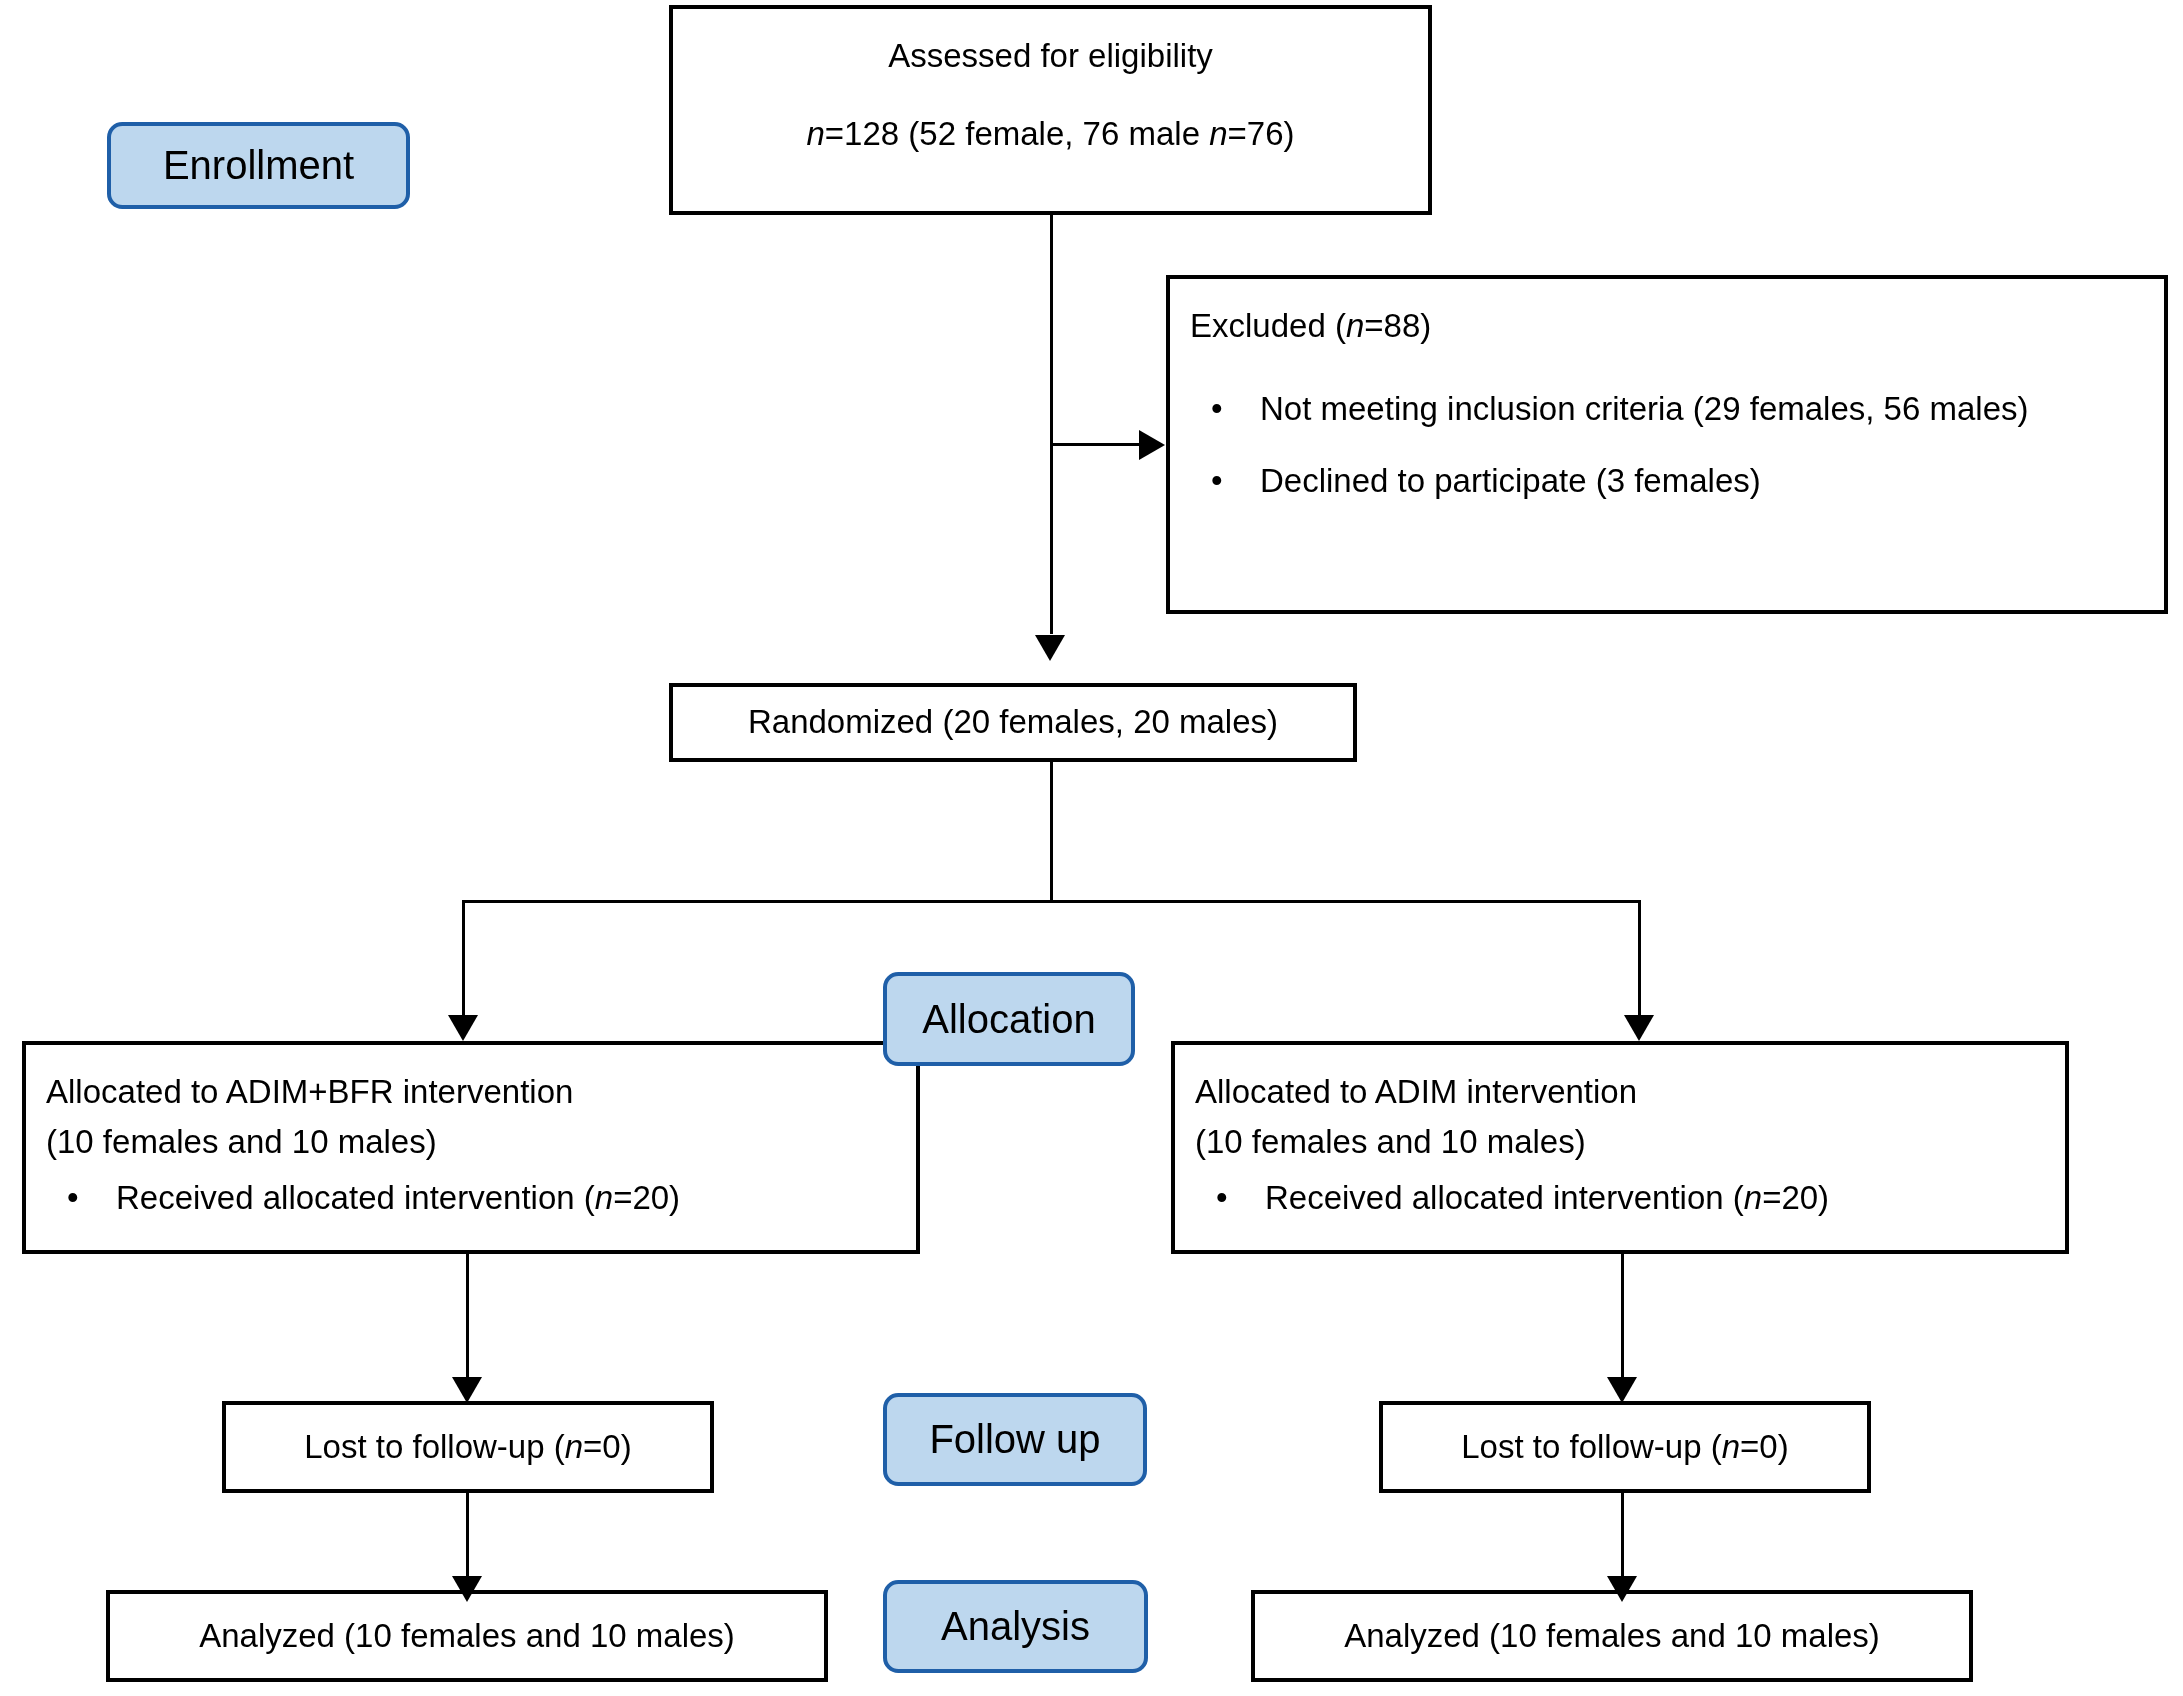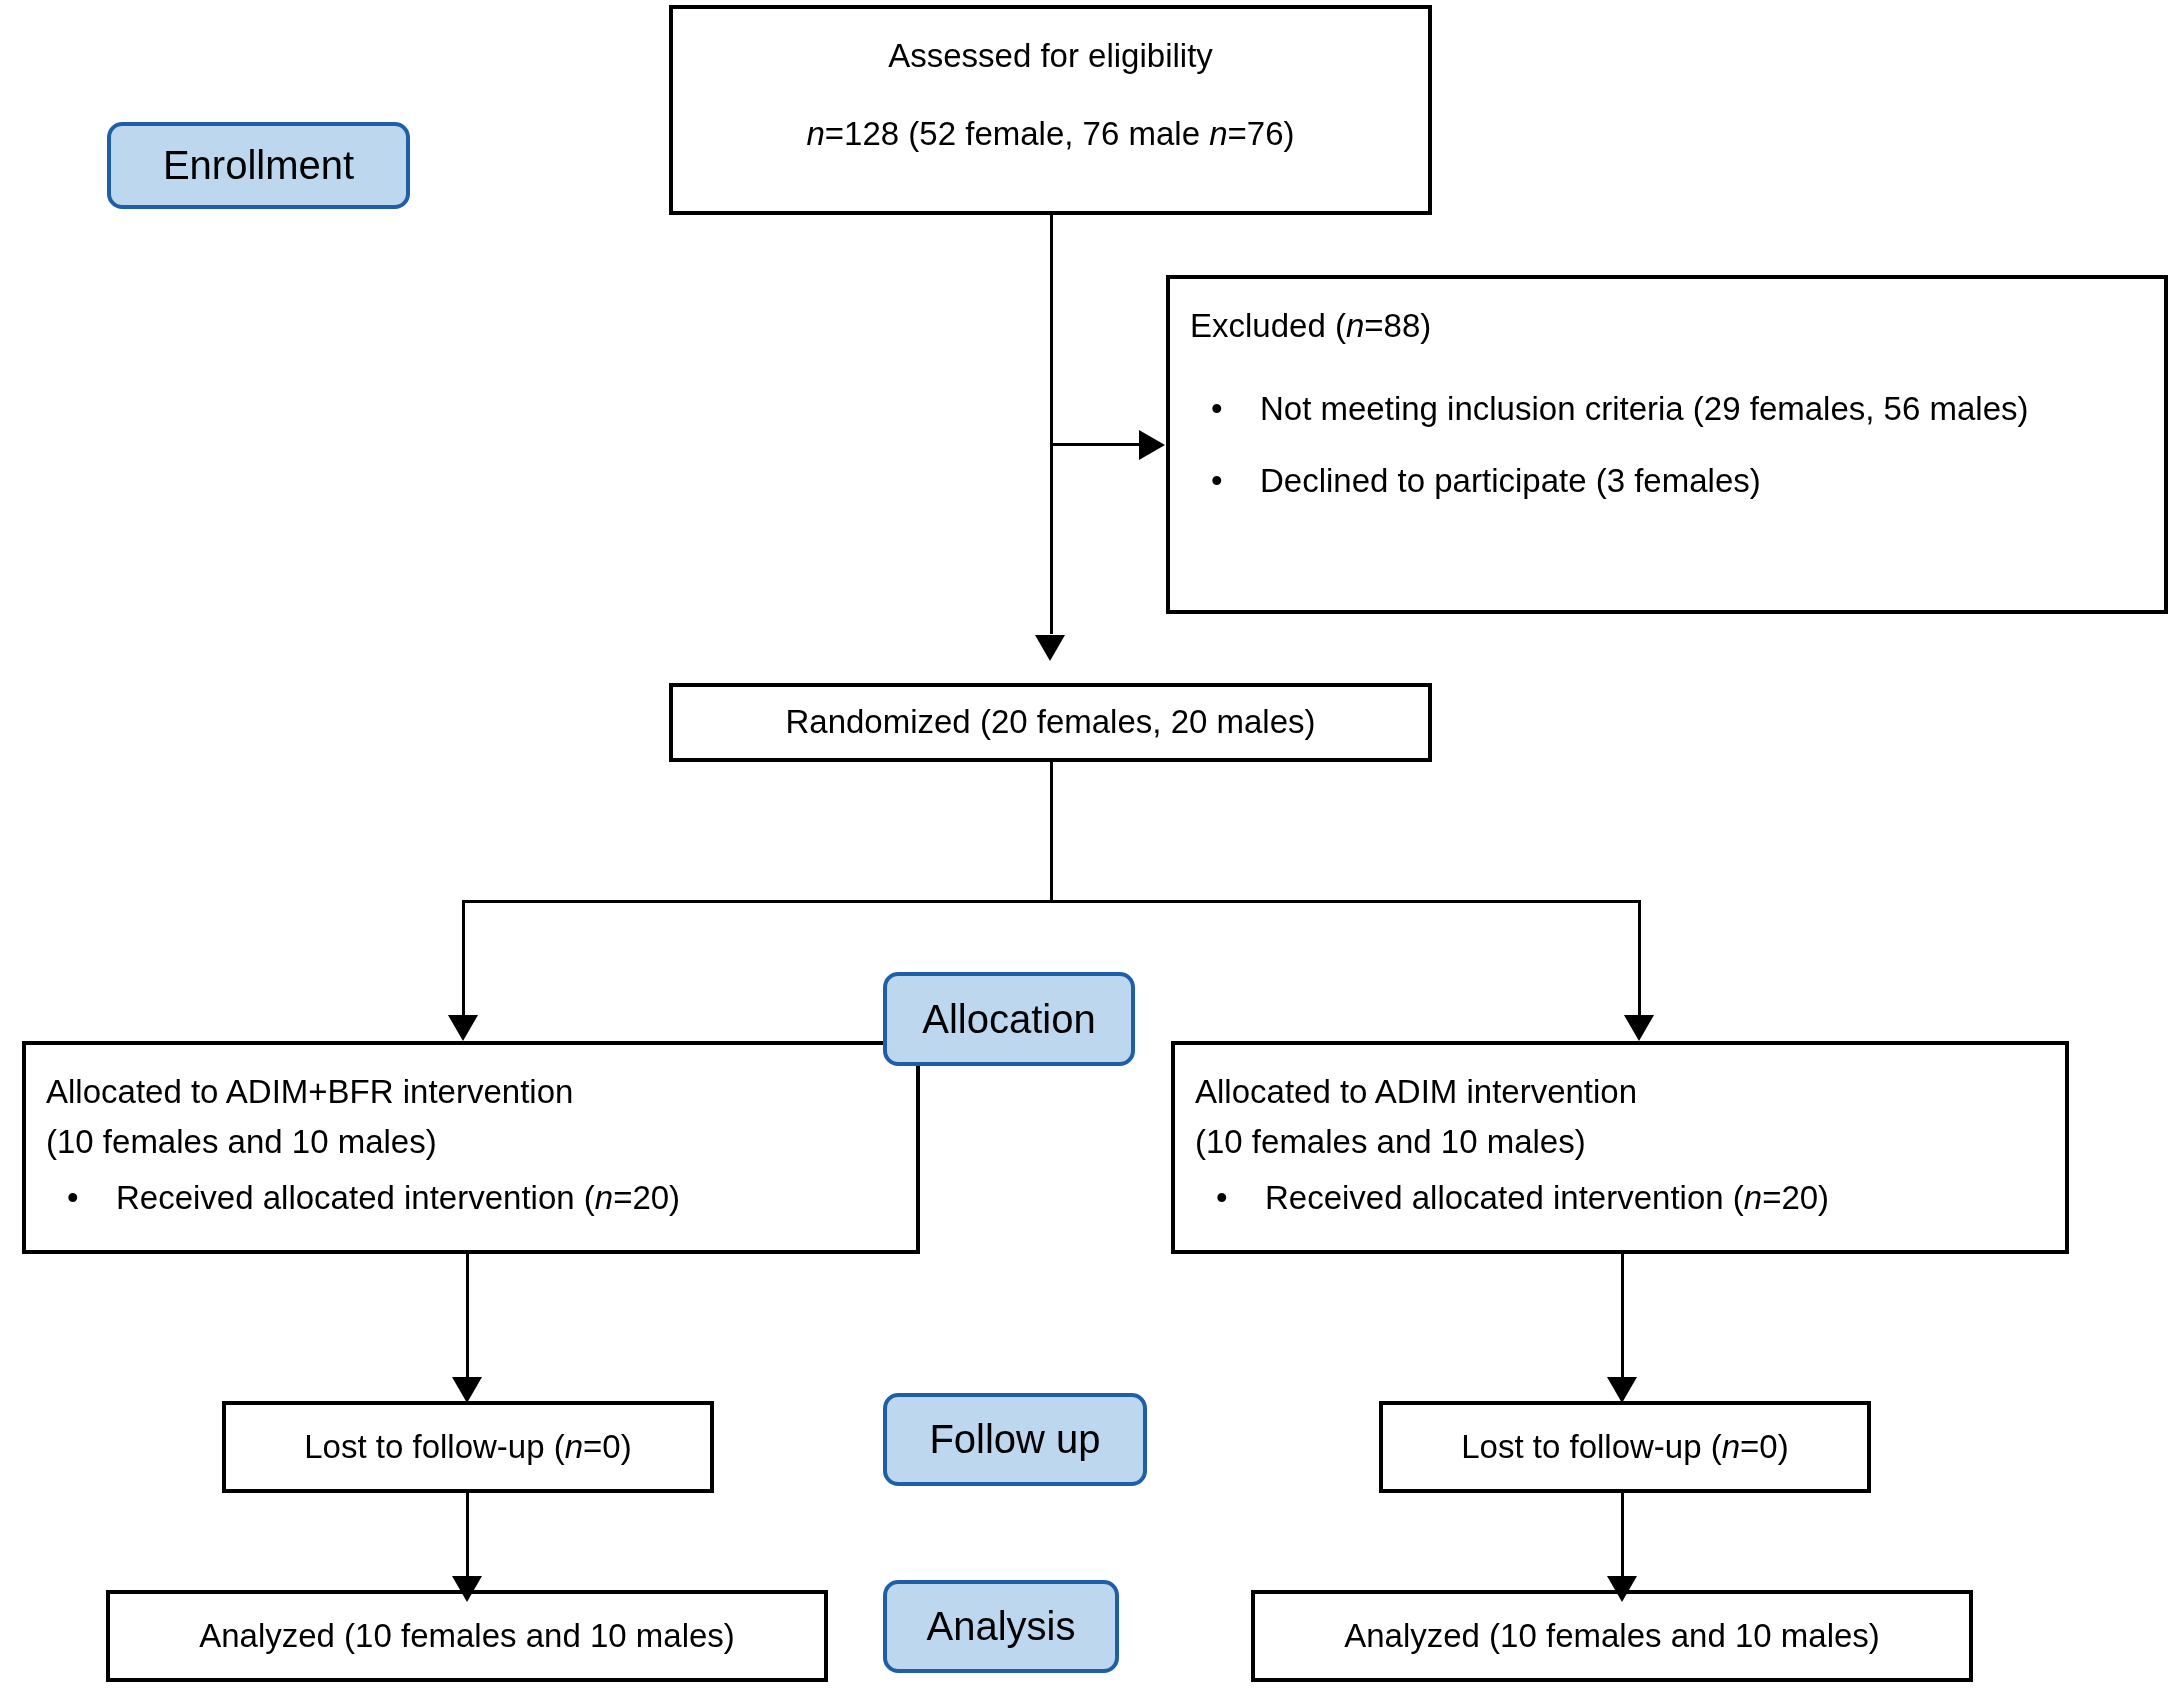--- a/index.html
+++ b/index.html
@@ -133,21 +133,21 @@
         <span>Excluded (</span><span class="italic-n">n</span><span>=88)</span>
       </div>
       <div class="spacer-line"></div>
       <ul class="blist">
         <li>Not meeting inclusion criteria (29 females, 56 males)</li>
         <li style="margin-top:22px;">Declined to participate (3 females)</li>
       </ul>
     </div>
   </div>
 
-  <div class="box center" style="left:669px; top:683px; width:763px; height:79px;">
+  <div class="box center" style="left:669px; top:683px; width:688px; height:79px;">
     <div class="pad">
       <span>Randomized (20 females, 20 males)</span>
     </div>
   </div>
 
   <div class="vline" style="left:1050px; top:762px; height:139px;"></div>
   <div class="hline" style="left:462px; top:900px; width:1177px;"></div>
   <div class="vline" style="left:462px; top:900px; height:115px;"></div>
   <div class="arrow-down" style="left:448px; top:1015px;"></div>
   <div class="vline" style="left:1638px; top:900px; height:115px;"></div>
@@ -206,21 +206,21 @@
       </span>
     </div>
   </div>
 
   <div class="vline" style="left:466px; top:1493px; height:83px;"></div>
   <div class="arrow-down" style="left:452px; top:1576px;"></div>
 
   <div class="vline" style="left:1621px; top:1493px; height:83px;"></div>
   <div class="arrow-down" style="left:1607px; top:1576px;"></div>
 
-  <div class="badge" style="left:883px; top:1580px; width:236px; height:93px;">
+  <div class="badge" style="left:883px; top:1580px; width:265px; height:93px;">
     <span>Analysis</span>
   </div>
 
   <div class="box center" style="left:106px; top:1590px; width:722px; height:92px;">
     <div class="pad">
       <span>Analyzed (10 females and 10 males)</span>
     </div>
   </div>
 
   <div class="box center" style="left:1251px; top:1590px; width:722px; height:92px;">

